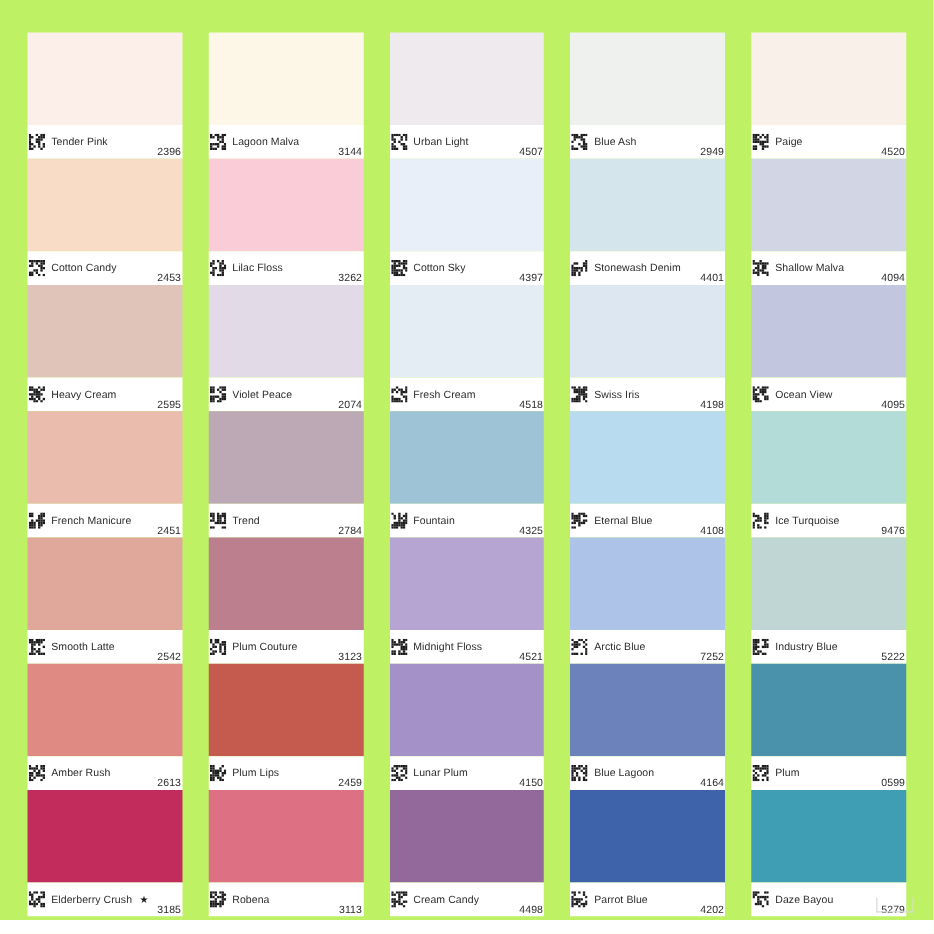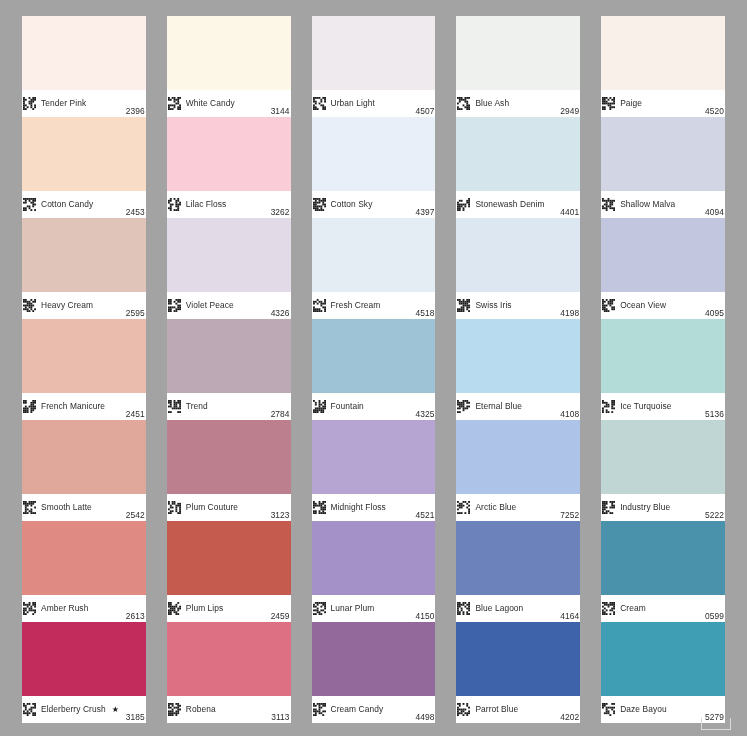--- a/index.html
+++ b/index.html
@@ -10,22 +10,22 @@
     height: 747px;
     background: #ffffff;
     font-family: "Liberation Sans", sans-serif;
     overflow: hidden;
   }
 
   #sheet {
     position: relative;
     width: 747px;
     height: 736px;
-    background: #a3a3a3;
-    padding: 16px 22px 0 22px;
+    background: #bef264;
+    padding: 26px 22px 0 22px;
   }
 
   #grid {
     display: grid;
     grid-template-columns: repeat(5, 1fr);
     column-gap: 21px;
     row-gap: 0px;
     width: 703px;
   }
 
@@ -169,21 +169,21 @@
             <rect x="0.00" y="9.29" width="1.86" height="1.86" fill="#1b1b1b"></rect>
             <rect x="5.57" y="9.29" width="1.86" height="1.86" fill="#1b1b1b"></rect>
             <rect x="9.29" y="9.29" width="1.86" height="1.86" fill="#1b1b1b"></rect>
             <rect x="11.14" y="9.29" width="1.86" height="1.86" fill="#1b1b1b"></rect>
             <rect x="0.00" y="11.14" width="1.86" height="1.86" fill="#1b1b1b"></rect>
             <rect x="1.86" y="11.14" width="1.86" height="1.86" fill="#1b1b1b"></rect>
             <rect x="3.71" y="11.14" width="1.86" height="1.86" fill="#1b1b1b"></rect>
             <rect x="9.29" y="11.14" width="1.86" height="1.86" fill="#1b1b1b"></rect>
             <rect x="11.14" y="11.14" width="1.86" height="1.86" fill="#1b1b1b"></rect>
           </svg>
-      <span class="swatch-name">White Candy</span>
+      <span class="swatch-name">Lagoon Malva</span>
 
       <span class="swatch-code">3144</span>
     </div>
   </div>
       <div class="swatch-cell">
     <div class="swatch-chip" style="background: rgb(239, 234, 238);"></div>
     <div class="swatch-meta">
       <svg class="qr-icon" viewBox="0 0 13 13" xmlns="http://www.w3.org/2000/svg">
             <rect width="13" height="13" fill="#ffffff"></rect>
             <rect x="0.00" y="0.00" width="1.86" height="1.86" fill="#1b1b1b"></rect>
@@ -566,21 +566,21 @@
             <rect x="7.43" y="9.29" width="1.86" height="1.86" fill="#1b1b1b"></rect>
             <rect x="9.29" y="9.29" width="1.86" height="1.86" fill="#1b1b1b"></rect>
             <rect x="11.14" y="9.29" width="1.86" height="1.86" fill="#1b1b1b"></rect>
             <rect x="0.00" y="11.14" width="1.86" height="1.86" fill="#1b1b1b"></rect>
             <rect x="1.86" y="11.14" width="1.86" height="1.86" fill="#1b1b1b"></rect>
             <rect x="5.57" y="11.14" width="1.86" height="1.86" fill="#1b1b1b"></rect>
             <rect x="7.43" y="11.14" width="1.86" height="1.86" fill="#1b1b1b"></rect>
           </svg>
       <span class="swatch-name">Violet Peace</span>
 
-      <span class="swatch-code">4326</span>
+      <span class="swatch-code">2074</span>
     </div>
   </div>
       <div class="swatch-cell">
     <div class="swatch-chip" style="background: rgb(228, 236, 244);"></div>
     <div class="swatch-meta">
       <svg class="qr-icon" viewBox="0 0 13 13" xmlns="http://www.w3.org/2000/svg">
             <rect width="13" height="13" fill="#ffffff"></rect>
             <rect x="3.71" y="0.00" width="1.86" height="1.86" fill="#1b1b1b"></rect>
             <rect x="11.14" y="0.00" width="1.86" height="1.86" fill="#1b1b1b"></rect>
             <rect x="0.00" y="1.86" width="1.86" height="1.86" fill="#1b1b1b"></rect>
@@ -888,21 +888,21 @@
             <rect x="11.14" y="7.43" width="1.86" height="1.86" fill="#1b1b1b"></rect>
             <rect x="0.00" y="9.29" width="1.86" height="1.86" fill="#1b1b1b"></rect>
             <rect x="3.71" y="9.29" width="1.86" height="1.86" fill="#1b1b1b"></rect>
             <rect x="0.00" y="11.14" width="1.86" height="1.86" fill="#1b1b1b"></rect>
             <rect x="3.71" y="11.14" width="1.86" height="1.86" fill="#1b1b1b"></rect>
             <rect x="5.57" y="11.14" width="1.86" height="1.86" fill="#1b1b1b"></rect>
             <rect x="9.29" y="11.14" width="1.86" height="1.86" fill="#1b1b1b"></rect>
           </svg>
       <span class="swatch-name">Ice Turquoise</span>
 
-      <span class="swatch-code">5136</span>
+      <span class="swatch-code">9476</span>
     </div>
   </div>
       <div class="swatch-cell">
     <div class="swatch-chip" style="background: rgb(224, 167, 155);"></div>
     <div class="swatch-meta">
       <svg class="qr-icon" viewBox="0 0 13 13" xmlns="http://www.w3.org/2000/svg">
             <rect width="13" height="13" fill="#ffffff"></rect>
             <rect x="0.00" y="0.00" width="1.86" height="1.86" fill="#1b1b1b"></rect>
             <rect x="1.86" y="0.00" width="1.86" height="1.86" fill="#1b1b1b"></rect>
             <rect x="5.57" y="0.00" width="1.86" height="1.86" fill="#1b1b1b"></rect>
@@ -1285,21 +1285,21 @@
             <rect x="9.29" y="7.43" width="1.86" height="1.86" fill="#1b1b1b"></rect>
             <rect x="0.00" y="9.29" width="1.86" height="1.86" fill="#1b1b1b"></rect>
             <rect x="1.86" y="9.29" width="1.86" height="1.86" fill="#1b1b1b"></rect>
             <rect x="11.14" y="9.29" width="1.86" height="1.86" fill="#1b1b1b"></rect>
             <rect x="0.00" y="11.14" width="1.86" height="1.86" fill="#1b1b1b"></rect>
             <rect x="1.86" y="11.14" width="1.86" height="1.86" fill="#1b1b1b"></rect>
             <rect x="3.71" y="11.14" width="1.86" height="1.86" fill="#1b1b1b"></rect>
             <rect x="7.43" y="11.14" width="1.86" height="1.86" fill="#1b1b1b"></rect>
             <rect x="11.14" y="11.14" width="1.86" height="1.86" fill="#1b1b1b"></rect>
           </svg>
-      <span class="swatch-name">Cream</span>
+      <span class="swatch-name">Plum</span>
 
       <span class="swatch-code">0599</span>
     </div>
   </div>
       <div class="swatch-cell">
     <div class="swatch-chip" style="background: rgb(194, 44, 92);"></div>
     <div class="swatch-meta">
       <svg class="qr-icon" viewBox="0 0 13 13" xmlns="http://www.w3.org/2000/svg">
             <rect width="13" height="13" fill="#ffffff"></rect>
             <rect x="0.00" y="0.00" width="1.86" height="1.86" fill="#1b1b1b"></rect>

